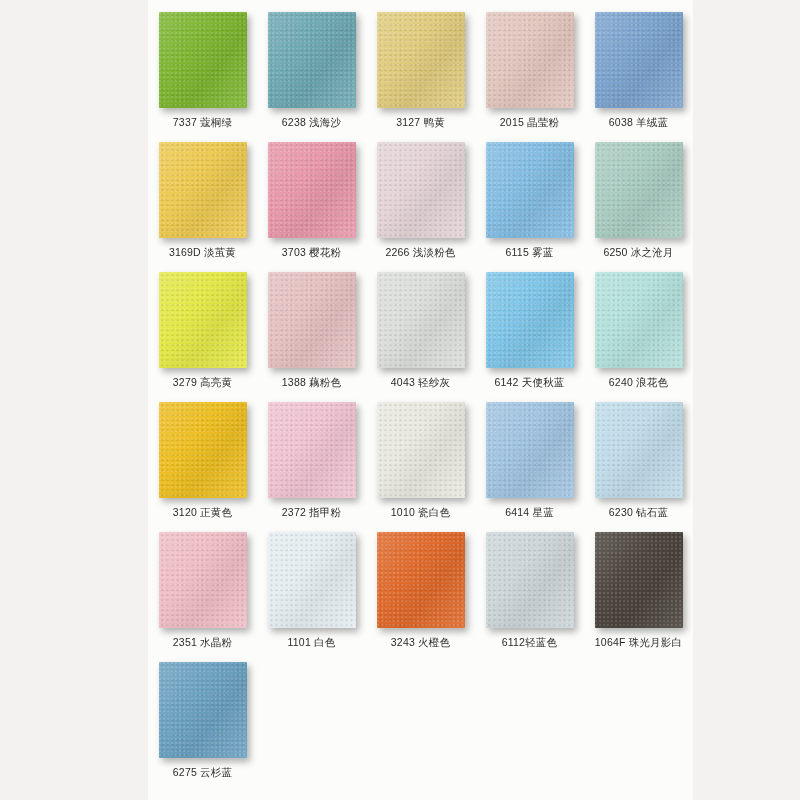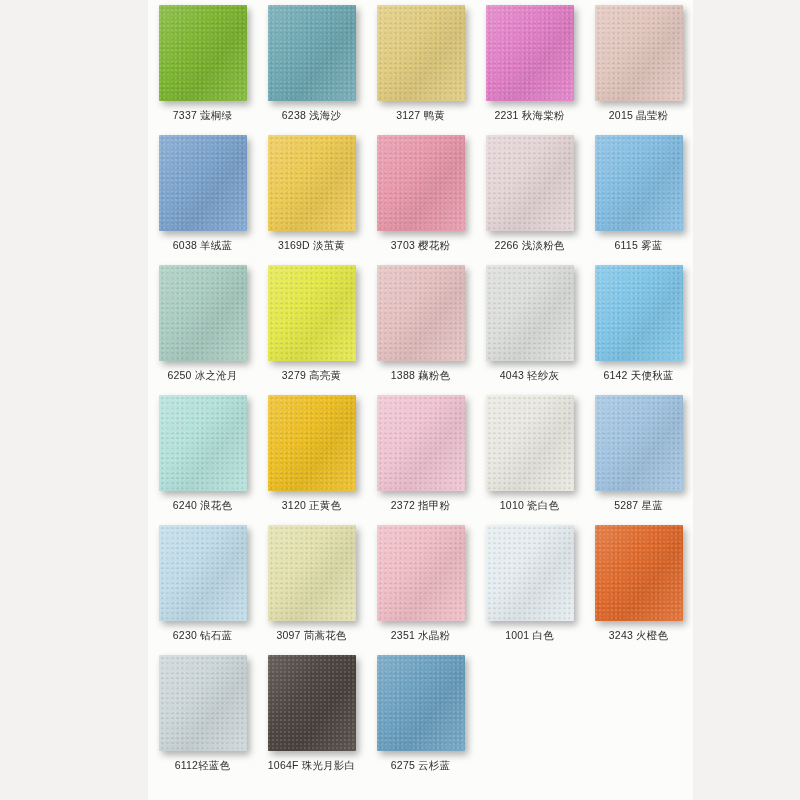--- a/index.html
+++ b/index.html
@@ -34,21 +34,21 @@
     position: absolute;
     left: 0;
     top: 0;
     width: 545px;
     height: 800px;
     display: grid;
     grid-template-columns: repeat(5, 1fr);
     grid-template-rows: repeat(6, 130px);
     column-gap: 0px;
     row-gap: 0px;
-    padding-top: 1px;
+    padding-top: 8px;
     box-sizing: border-box;
   }
   .swatch-cell {
     position: relative;
     display: flex;
     flex-direction: column;
     align-items: center;
   }
   .swatch-chip {
     width: 88px;
@@ -106,24 +106,20 @@
         </div>
         <div class="swatch-cell">
           <div class="swatch-chip" style="background-color: rgb(109, 168, 178);"></div>
           <div class="swatch-label">6238 浅海沙</div>
         </div>
         <div class="swatch-cell">
           <div class="swatch-chip" style="background-color: rgb(224, 203, 124);"></div>
           <div class="swatch-label">3127 鸭黄</div>
         </div>
         <div class="swatch-cell">
-          <div class="swatch-chip" style="background-color: rgb(226, 126, 198);"></div>
-          <div class="swatch-label">2231 秋海棠粉</div>
-        </div>
-        <div class="swatch-cell">
           <div class="swatch-chip" style="background-color: rgb(226, 198, 189);"></div>
           <div class="swatch-label">2015 晶莹粉</div>
         </div>
         <div class="swatch-cell">
           <div class="swatch-chip" style="background-color: rgb(123, 163, 206);"></div>
           <div class="swatch-label">6038 羊绒蓝</div>
         </div>
         <div class="swatch-cell">
           <div class="swatch-chip" style="background-color: rgb(237, 201, 79);"></div>
           <div class="swatch-label">3169D 淡茧黄</div>
@@ -171,37 +167,33 @@
         <div class="swatch-cell">
           <div class="swatch-chip" style="background-color: rgb(240, 195, 210);"></div>
           <div class="swatch-label">2372 指甲粉</div>
         </div>
         <div class="swatch-cell">
           <div class="swatch-chip" style="background-color: rgb(233, 232, 224);"></div>
           <div class="swatch-label">1010 瓷白色</div>
         </div>
         <div class="swatch-cell">
           <div class="swatch-chip" style="background-color: rgb(161, 196, 225);"></div>
-          <div class="swatch-label">5287 星蓝</div>
+          <div class="swatch-label">6414 星蓝</div>
         </div>
         <div class="swatch-cell">
           <div class="swatch-chip" style="background-color: rgb(191, 220, 233);"></div>
           <div class="swatch-label">6230 钻石蓝</div>
         </div>
         <div class="swatch-cell">
-          <div class="swatch-chip" style="background-color: rgb(227, 224, 173);"></div>
-          <div class="swatch-label">3097 茼蒿花色</div>
-        </div>
-        <div class="swatch-cell">
           <div class="swatch-chip" style="background-color: rgb(240, 189, 197);"></div>
           <div class="swatch-label">2351 水晶粉</div>
         </div>
         <div class="swatch-cell">
           <div class="swatch-chip" style="background-color: rgb(229, 237, 240);"></div>
-          <div class="swatch-label">1001 白色</div>
+          <div class="swatch-label">1101 白色</div>
         </div>
         <div class="swatch-cell">
           <div class="swatch-chip" style="background-color: rgb(224, 105, 42);"></div>
           <div class="swatch-label">3243 火橙色</div>
         </div>
         <div class="swatch-cell">
           <div class="swatch-chip" style="background-color: rgb(204, 214, 217);"></div>
           <div class="swatch-label">6112轻蓝色</div>
         </div>
         <div class="swatch-cell">

